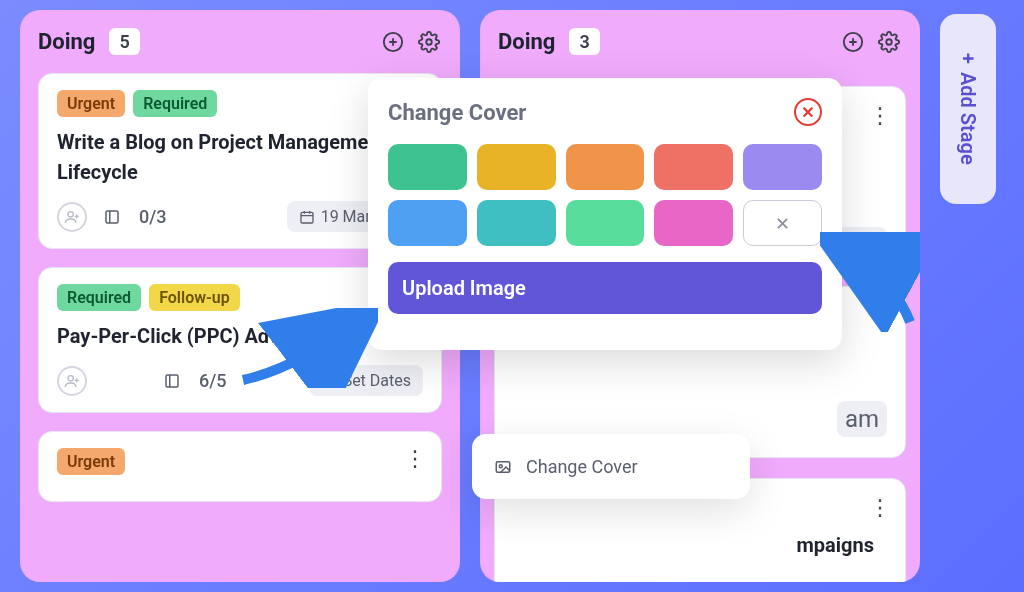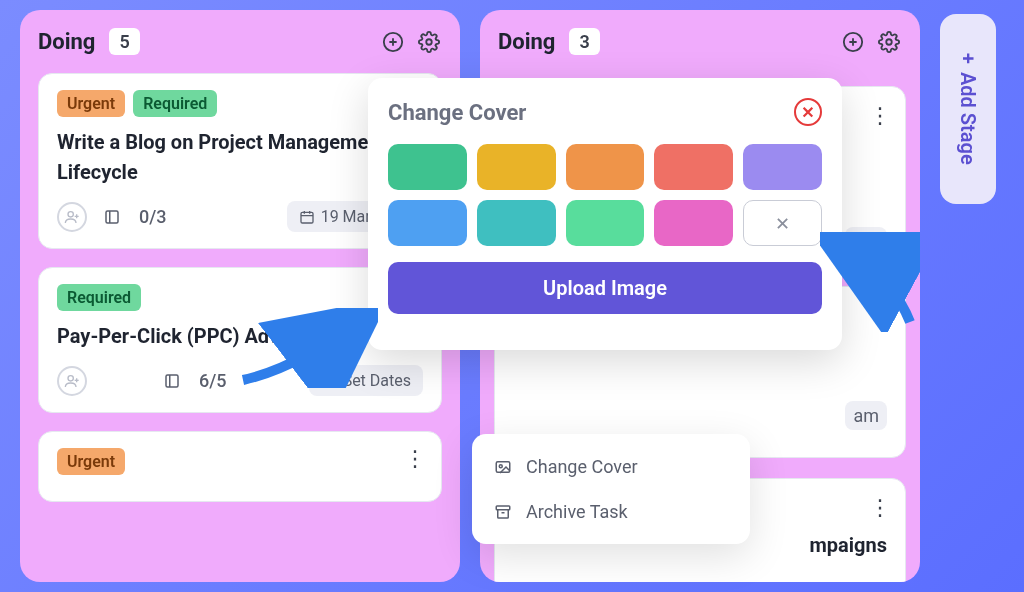--- a/index.html
+++ b/index.html
@@ -173,21 +173,20 @@
     display:flex; align-items:center; justify-content:center;
     color:#8a8f9c; font-size:18px;
   }
   .upload-btn {
     background: #6155d8;
     color: #fff;
     font-size: 20px;
     font-weight: 600;
     border-radius: 10px;
     padding: 14px;
-    text-align: center;
     cursor: pointer;
     margin-bottom: 14px;
   }
   .remove-btn {
     border: 1px solid #d4d7e0;
     color: #6b7080;
     font-size: 20px;
     font-weight: 600;
     border-radius: 10px;
     padding: 14px;
@@ -223,21 +222,21 @@
     border-radius: 14px;
     width: 412px;
     z-index: 10;
   }
   .frag-menu {
     position: absolute; top: 16px; right: 14px;
     font-size: 22px; color: #3a3f4b; cursor: pointer;
   }
   .frag-am {
     position: absolute; right: 18px;
-    color: #5a5f6d; font-size: 18px;
+    color: #5a5f6d; font-size: 24px;
     background: #eeeff5; padding: 4px 8px; border-radius: 8px;
   }
 </style>
 </head>
 <body>
 
 <div class="board">
 
   <div class="column">
     <div class="col-header">
@@ -290,20 +289,21 @@
               <line x1="16" y1="3" x2="16" y2="7"></line>
             </svg>
           <span>19 Mar @ 11</span>
         </span>
       </div>
     </div>
 
     <div class="card">
       <div class="tags">
         <span class="tag tag-required">Required</span>
+        <span class="tag tag-followup">Follow-up</span>
       </div>
       <div class="card-title">Pay-Per-Click (PPC) Advertising</div>
       <div class="card-footer">
         <span class="avatar-ph">
           <svg width="16" height="16" viewBox="0 0 24 24" fill="none" stroke="currentColor" stroke-width="2">
               <circle cx="10" cy="8" r="4"></circle>
               <path d="M2 21c0-4 4-6 8-6s8 2 8 6"></path>
               <line x1="19" y1="8" x2="19" y2="14"></line>
               <line x1="16" y1="11" x2="22" y2="11"></line>
             </svg>
@@ -359,21 +359,21 @@
     <div class="done-card-frag" style="top:76px; left:14px; height:180px;">
       <span class="frag-menu">⋮</span>
       <span class="frag-am" style="top:140px;">am</span>
     </div>
     <div class="done-card-frag" style="top:276px; left:14px; height:172px;">
       <span class="frag-menu">⋮</span>
       <span class="frag-am" style="top:114px;">am</span>
     </div>
     <div class="done-card-frag" style="top:468px; left:14px; height:140px;">
       <span class="frag-menu">⋮</span>
-      <div style="position:absolute; right:18px; top:54px; font-size:20px; font-weight:700; color:#1f2430;">mpaigns</div>
+      <div style="position:absolute; right:31px; top:54px; font-size:20px; font-weight:700; color:#1f2430;">mpaigns</div>
       <span class="subtasks" style="position:absolute; right:18px; top:100px;">
         <svg width="18" height="18" viewBox="0 0 24 24" fill="none" stroke="currentColor" stroke-width="2">
             <rect x="4" y="4" width="16" height="16" rx="2"></rect>
             <line x1="9" y1="4" x2="9" y2="20"></line>
           </svg>
         <span>0/4</span>
       </span>
     </div>
   </div>
 
@@ -406,28 +406,20 @@
 </div>
 
 <div class="ctx-menu">
   <div class="ctx-item">
     <svg width="18" height="18" viewBox="0 0 24 24" fill="none" stroke="currentColor" stroke-width="2">
         <rect x="3" y="5" width="18" height="14" rx="2"></rect>
         <circle cx="9" cy="11" r="2"></circle>
         <path d="M21 17l-5-5-8 8"></path>
       </svg>
     <span>Change Cover</span>
-  </div>
-  <div class="ctx-item">
-    <svg width="18" height="18" viewBox="0 0 24 24" fill="none" stroke="currentColor" stroke-width="2">
-        <rect x="3" y="4" width="18" height="5" rx="1"></rect>
-        <path d="M5 9v10a1 1 0 0 0 1 1h12a1 1 0 0 0 1-1V9"></path>
-        <line x1="10" y1="13" x2="14" y2="13"></line>
-      </svg>
-    <span>Archive Task</span>
   </div>
 </div>
 
 <svg class="arrow" style="left:238px; top:308px;" width="140" height="80" viewBox="0 0 140 80">
   <defs>
       <marker id="ah1" markerWidth="12" markerHeight="12" refX="9" refY="6" orient="auto">
         <path d="M0,0 L12,6 L0,12 z" fill="#2f7eea"></path>
       </marker>
     </defs>
   <path d="M5 72 Q 60 60 128 8" stroke="#2f7eea" stroke-width="10" fill="none" marker-end="url(#ah1)"></path>

